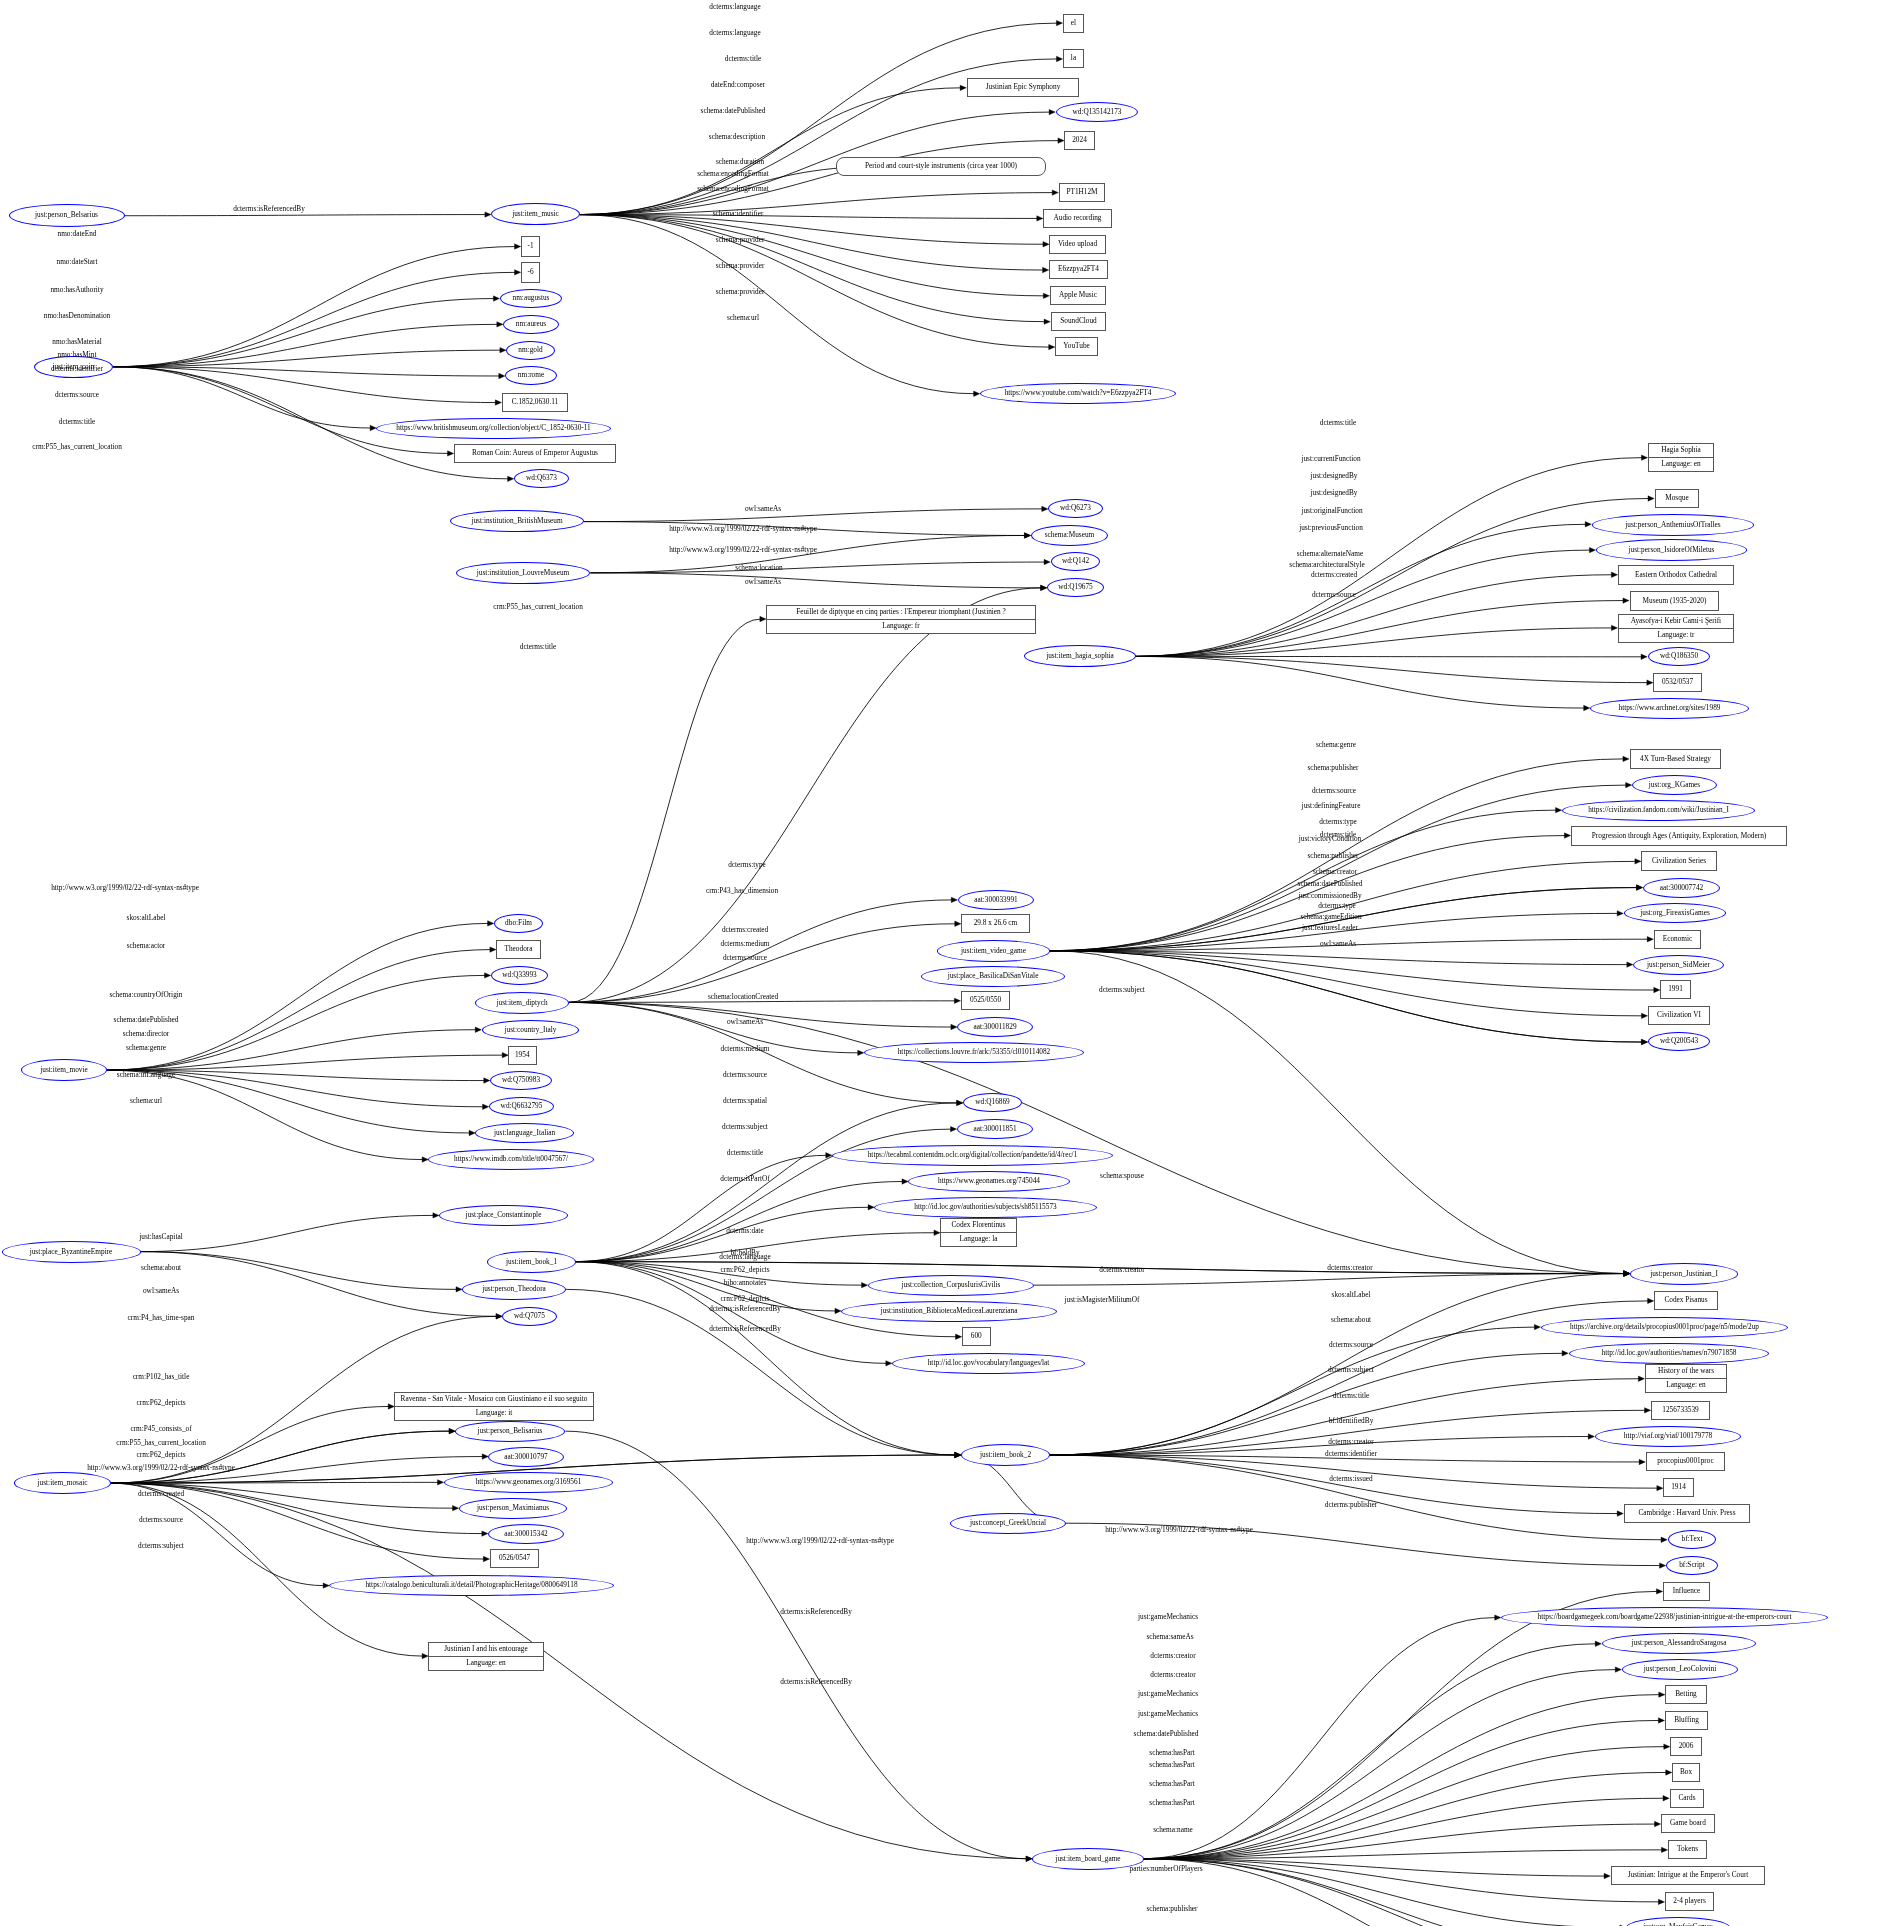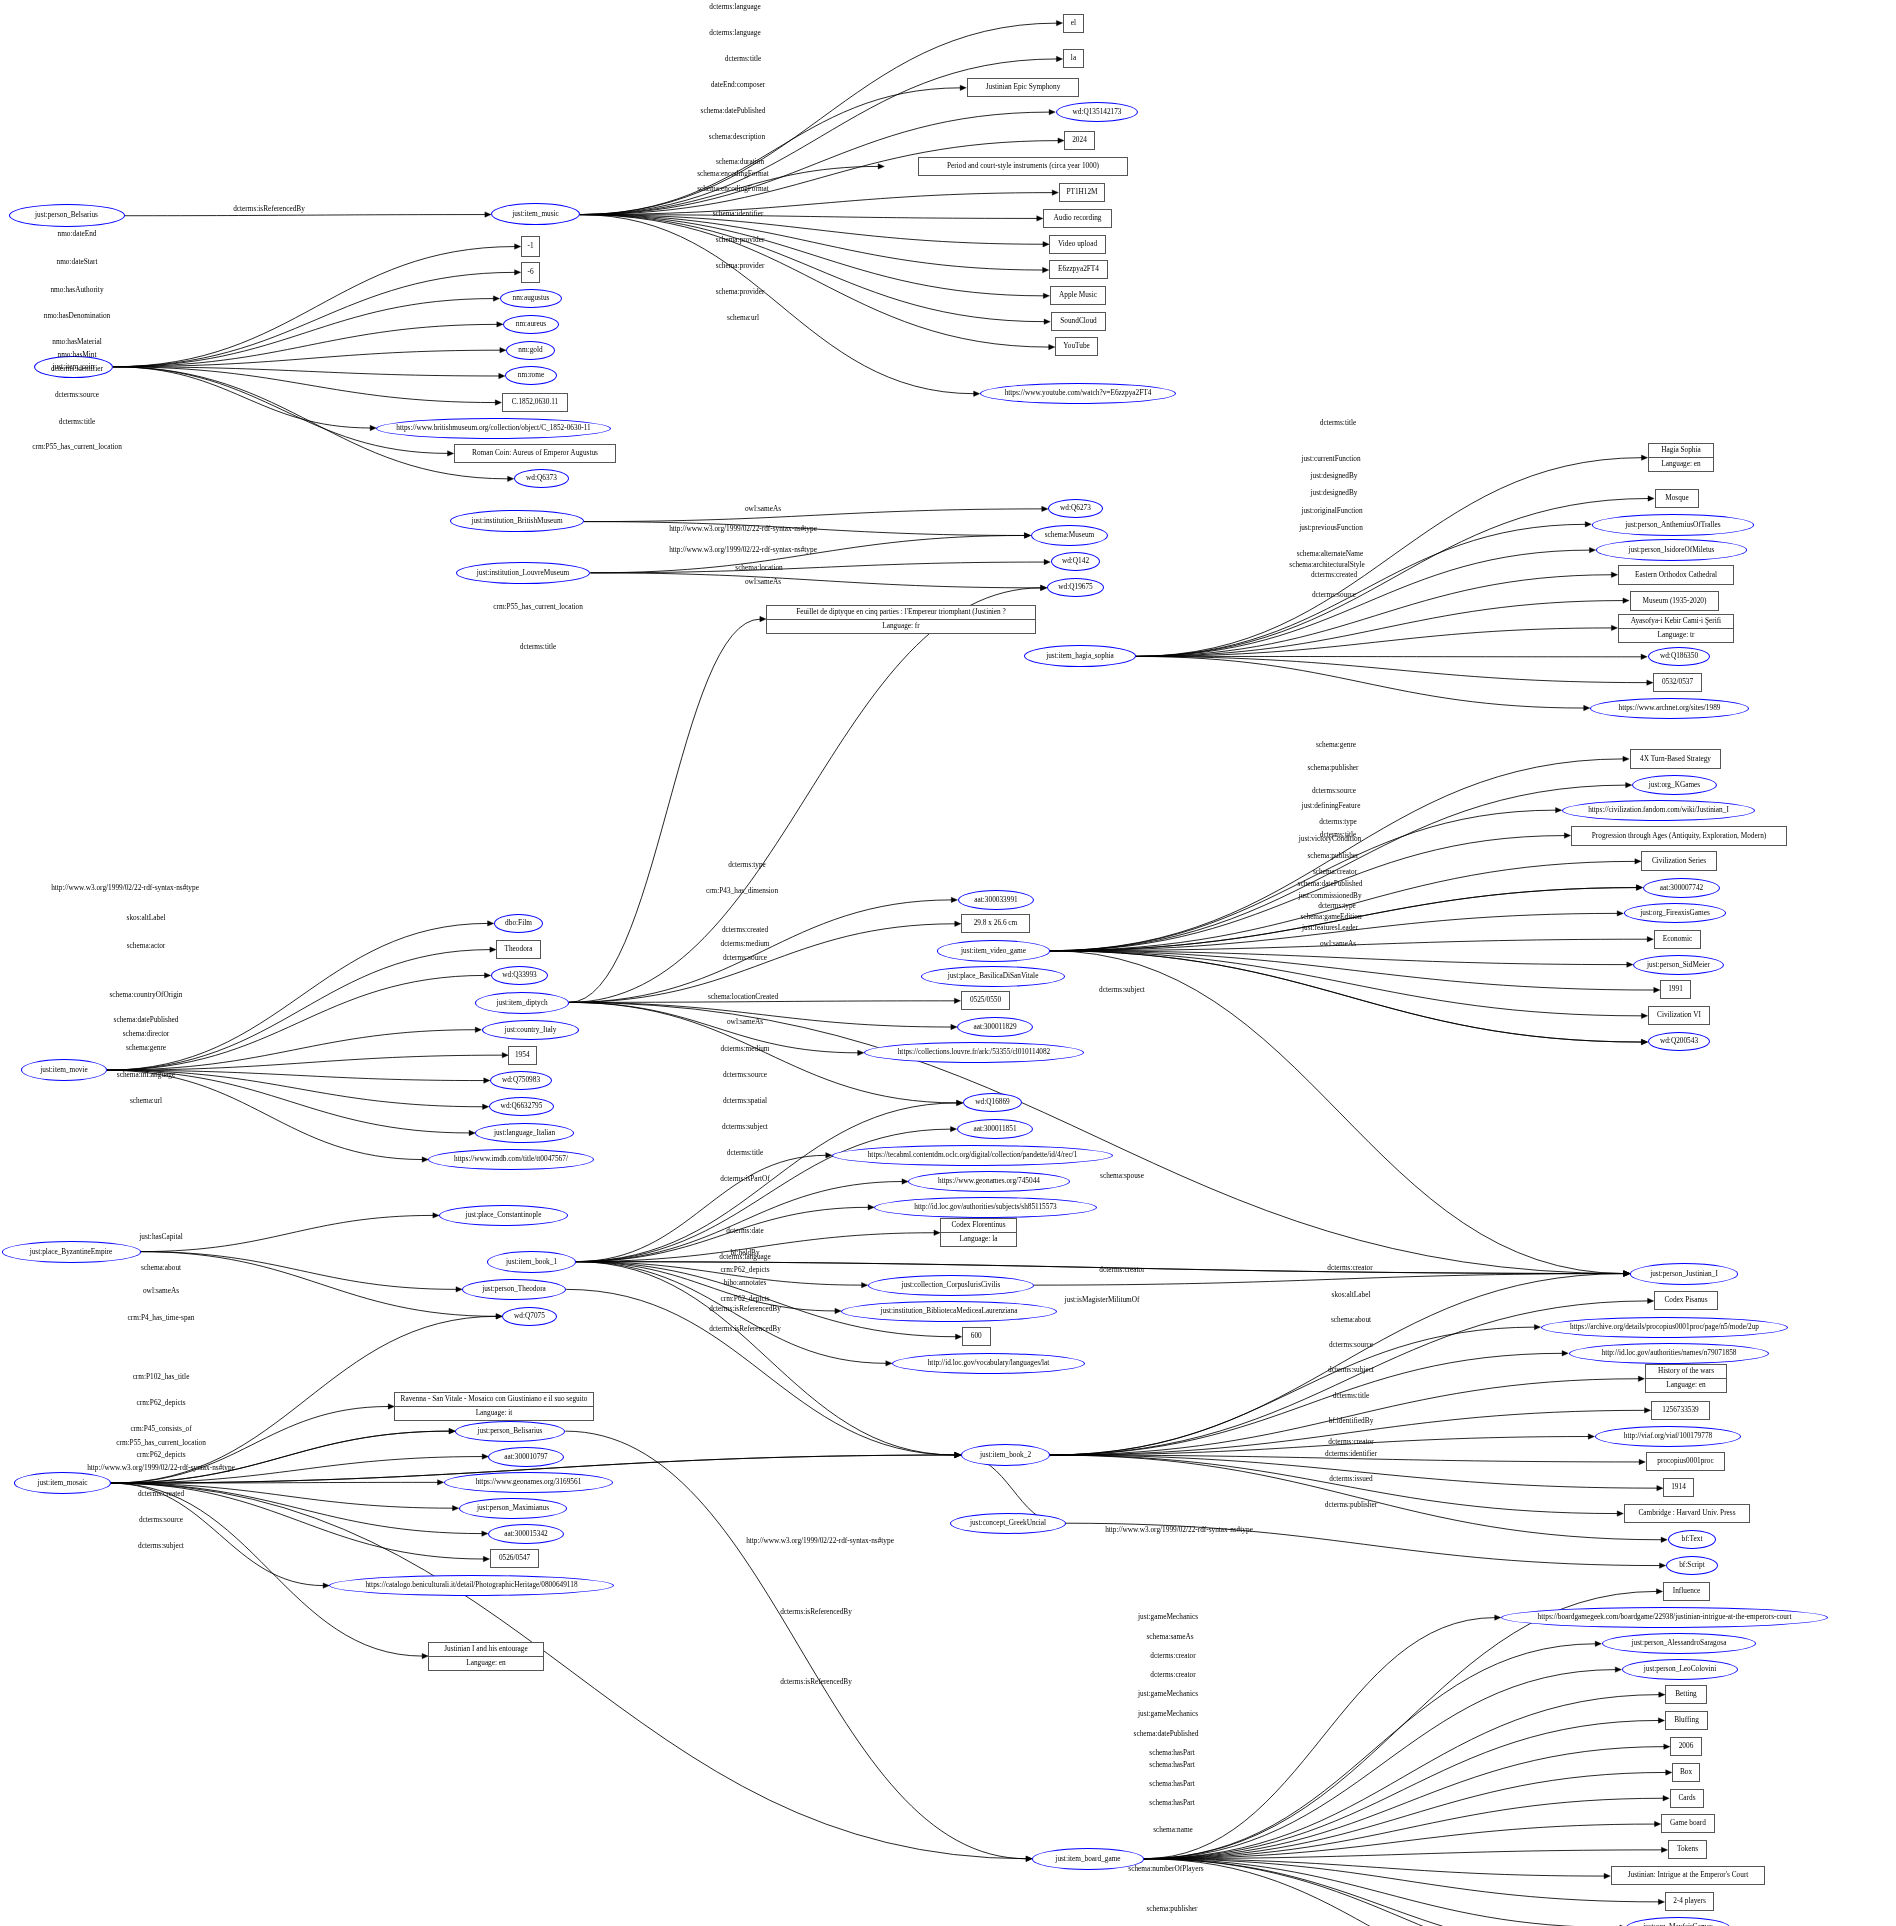--- a/index.html
+++ b/index.html
@@ -346,21 +346,21 @@
     </svg>
   <div id="node-layer">
       <div class="node ell" style="left: 8.5px; top: 204px; width: 116px; height: 23px;">just:person_Belsarius</div>
       <div class="node ell" style="left: 491px; top: 203px; width: 89px; height: 22.3px;">just:item_music</div>
       <div class="node ell" style="left: 34px; top: 356px; width: 79px; height: 22.3px;">just:item_coin</div>
       <div class="node box" style="left: 1063px; top: 13.5px; width: 21px; height: 19px;">el</div>
       <div class="node box" style="left: 1063px; top: 49px; width: 21px; height: 19px;">la</div>
       <div class="node box" style="left: 967px; top: 78px; width: 112px; height: 19px;">Justinian Epic Symphony</div>
       <div class="node ell" style="left: 1056px; top: 102px; width: 82px; height: 20px;">wd:Q135142173</div>
       <div class="node box" style="left: 1064px; top: 131px; width: 31px; height: 19px;">2024</div>
-      <div class="node box" style="left: 918px; top: 157px; width: 210px; height: 19px;">Period and court-style instruments (circa year 1000)</div>
+      <div class="node box" style="left: 836px; top: 157px; width: 210px; height: 19px; border-radius: 8px;">Period and court-style instruments (circa year 1000)</div>
       <div class="node box" style="left: 1059px; top: 183px; width: 46px; height: 19px;">PT1H12M</div>
       <div class="node box" style="left: 1043px; top: 209px; width: 69px; height: 19px;">Audio recording</div>
       <div class="node box" style="left: 1049px; top: 235px; width: 57px; height: 19px;">Video upload</div>
       <div class="node box" style="left: 1049px; top: 260px; width: 59px; height: 19px;">E6zzpya2FT4</div>
       <div class="node box" style="left: 1050px; top: 286px; width: 56px; height: 19px;">Apple Music</div>
       <div class="node box" style="left: 1051px; top: 312px; width: 55px; height: 19px;">SoundCloud</div>
       <div class="node box" style="left: 1055px; top: 337px; width: 43px; height: 19px;">YouTube</div>
       <div class="node ell" style="left: 980px; top: 383px; width: 196px; height: 21px;">https://www.youtube.com/watch?v=E6zzpya2FT4</div>
       <div class="node box" style="left: 521px; top: 236px; width: 19px; height: 21px;">-1</div>
       <div class="node box" style="left: 521px; top: 262px; width: 19px; height: 21px;">-6</div>
@@ -618,21 +618,21 @@
       <div class="edge-label" style="left: 1173px; top: 1655px;">dcterms:creator</div>
       <div class="edge-label" style="left: 1173px; top: 1674px;">dcterms:creator</div>
       <div class="edge-label" style="left: 1168px; top: 1693px;">just:gameMechanics</div>
       <div class="edge-label" style="left: 1168px; top: 1713px;">just:gameMechanics</div>
       <div class="edge-label" style="left: 1166px; top: 1733px;">schema:datePublished</div>
       <div class="edge-label" style="left: 1172px; top: 1752px;">schema:hasPart</div>
       <div class="edge-label" style="left: 1172px; top: 1764px;">schema:hasPart</div>
       <div class="edge-label" style="left: 1172px; top: 1783px;">schema:hasPart</div>
       <div class="edge-label" style="left: 1172px; top: 1802px;">schema:hasPart</div>
       <div class="edge-label" style="left: 1173px; top: 1829px;">schema:name</div>
-      <div class="edge-label" style="left: 1166px; top: 1868px;">schema:numberOfPlayers</div>
+      <div class="edge-label" style="left: 1166px; top: 1868px;">parties:numberOfPlayers</div>
       <div class="edge-label" style="left: 1172px; top: 1908px;">schema:publisher</div>
       <div class="edge-label" style="left: 1102px; top: 1299px;">just:isMagisterMilitumOf</div>
       <div class="edge-label" style="left: 745px; top: 1269px;">crm:P62_depicts</div>
       <div class="edge-label" style="left: 1122px; top: 1269px;">dcterms:creator</div>
     </div>
 
 </div>
 
 
 </body></html>

